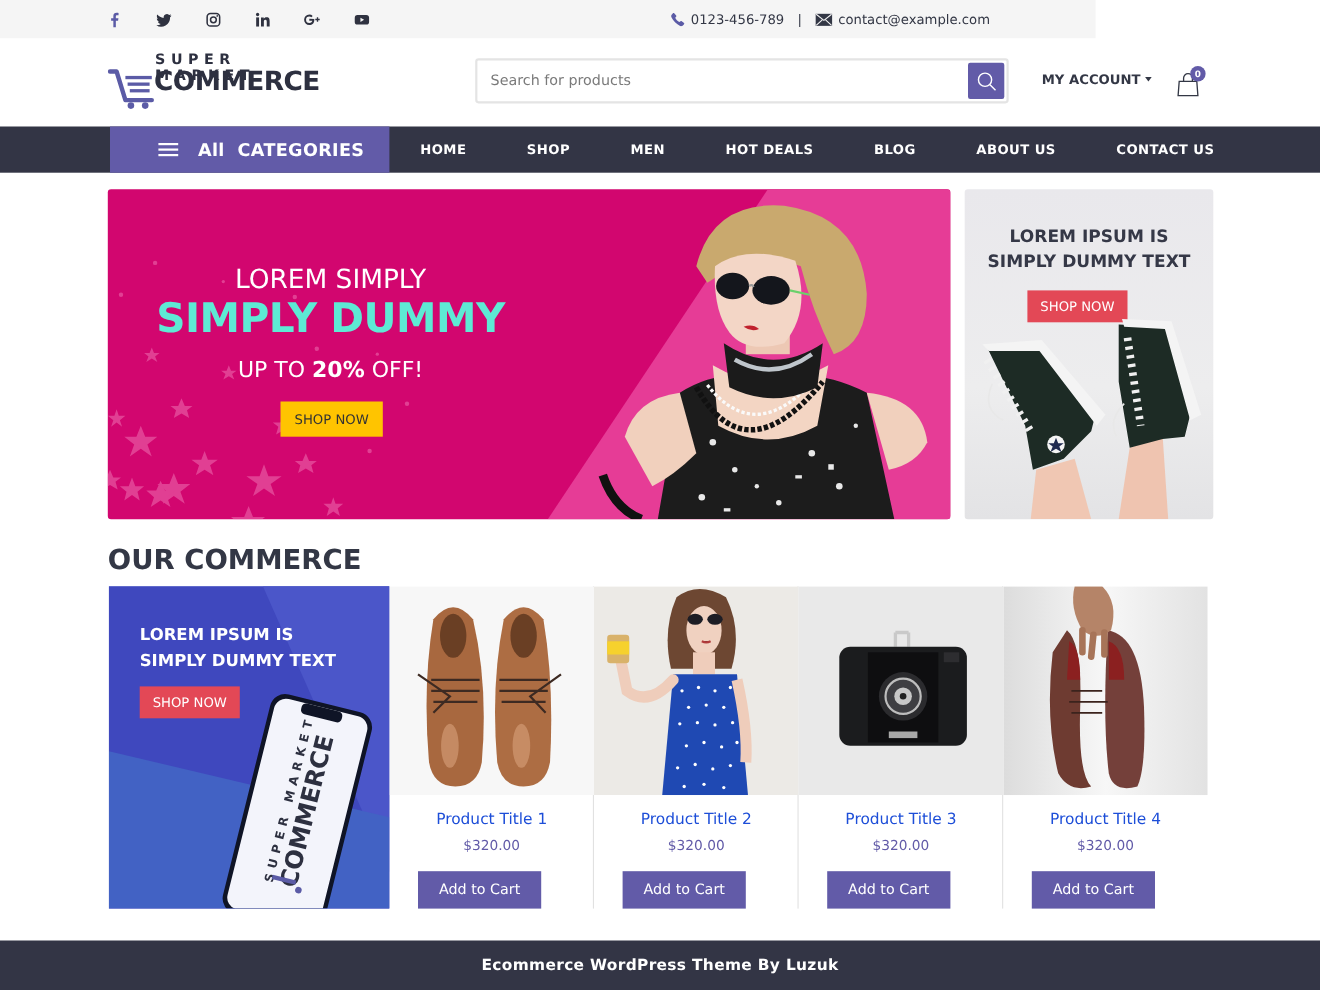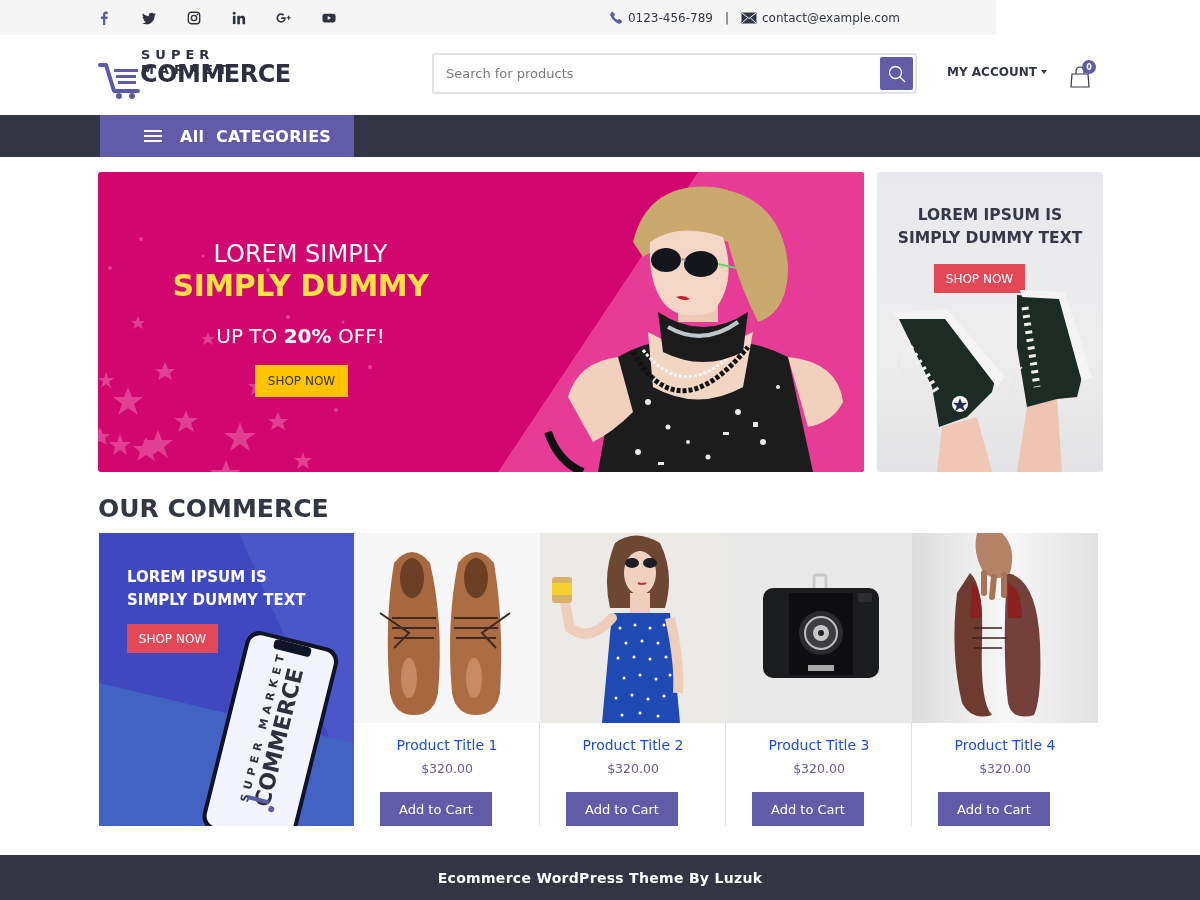--- a/index.html
+++ b/index.html
@@ -40,21 +40,21 @@
   .allcat .hamb span { display: block; height: 2px; background: #fff; }
   .allcat .label { margin-left: 18px; font-size: 16px; font-weight: bold; letter-spacing: 0.3px; }
   .menu { position: absolute; left: 354px; top: 0; height: 42px; width: 750px; display: flex; align-items: center; justify-content: space-between; padding-left: 28px; }
   .menu a { color: #fff; font-size: 12px; font-weight: bold; text-decoration: none; letter-spacing: 0.4px; }
 
   
   .hero { position: absolute; left: 98px; top: 172px; width: 766px; height: 300px; background: #d2066f; border-radius: 3px; overflow: hidden; }
   .hero .diag { position: absolute; left: 0; top: 0; width: 766px; height: 300px; }
   .hero .stars { position: absolute; left: 0; top: 0; }
   .hero .t1 { position: absolute; left: 0; width: 405px; top: 68px; text-align: center; color: #fff; font-size: 24px; font-family: "DejaVu Sans", sans-serif; }
-  .hero .t2 { position: absolute; left: 0; width: 405px; top: 96px; text-align: center; color: #fde047; font-size: 30px; font-weight: bold; font-family: "DejaVu Sans", sans-serif; letter-spacing: -0.5px; }
+  .hero .t2 { position: absolute; left: 0; width: 405px; top: 96px; text-align: center; color: #5eead4; font-size: 37px; font-weight: bold; font-family: "DejaVu Sans", sans-serif; letter-spacing: -0.5px; }
   .hero .t3 { position: absolute; left: 0; width: 405px; top: 152px; text-align: center; color: #fff; font-size: 20px; font-family: "DejaVu Sans", sans-serif; }
   .hero .t3 b { font-weight: bold; }
   .hero .btn { position: absolute; left: 157px; top: 193px; width: 93px; height: 32px; background: #ffc400; color: #333; font-size: 12px; display: flex; align-items: center; justify-content: center; cursor: pointer; }
   .hero .photo { position: absolute; left: 440px; top: 0; width: 326px; height: 300px; }
 
   
   .side { position: absolute; left: 877px; top: 172px; width: 226px; height: 300px; background: linear-gradient(180deg, #e9e8ec 0%, #ededee 60%, #e3e3e5 100%); border-radius: 3px; overflow: hidden; }
   .side .title { position: absolute; left: 0; width: 226px; top: 32px; text-align: center; font-size: 15.5px; line-height: 23px; font-weight: bold; color: #353847; }
   .side .btn { position: absolute; left: 57px; top: 92px; width: 91px; height: 29px; background: #e34856; color: #fff; font-size: 12px; display: flex; align-items: center; justify-content: center; cursor: pointer; }
   .side svg.sneakers { position: absolute; left: 0; top: 115px; }
@@ -173,20 +173,29 @@
 </div>
 
 <div class="nav">
   <div class="allcat">
     <div class="hamb">
         <span></span>
         <span></span>
         <span></span>
       </div>
     <span class="label" style="white-space:pre">All  CATEGORIES</span>
+  </div>
+  <div class="menu">
+    <a>HOME</a>
+    <a>SHOP</a>
+    <a>MEN</a>
+    <a>HOT DEALS</a>
+    <a>BLOG</a>
+    <a>ABOUT US</a>
+    <a>CONTACT US</a>
   </div>
 </div>
 
 <div class="hero">
   <svg class="diag" viewBox="0 0 766 300" preserveAspectRatio="none">
     <polygon points="600,0 766,0 766,300 400,300" fill="#e63c96"></polygon>
   </svg>
   <svg class="stars" width="400" height="300" viewBox="0 0 400 300">
     <g fill="#e44a9a" opacity="0.85">
       <polygon points="30,215 34,225 45,225 36,232 40,243 30,236 20,243 24,232 15,225 26,225"></polygon>

